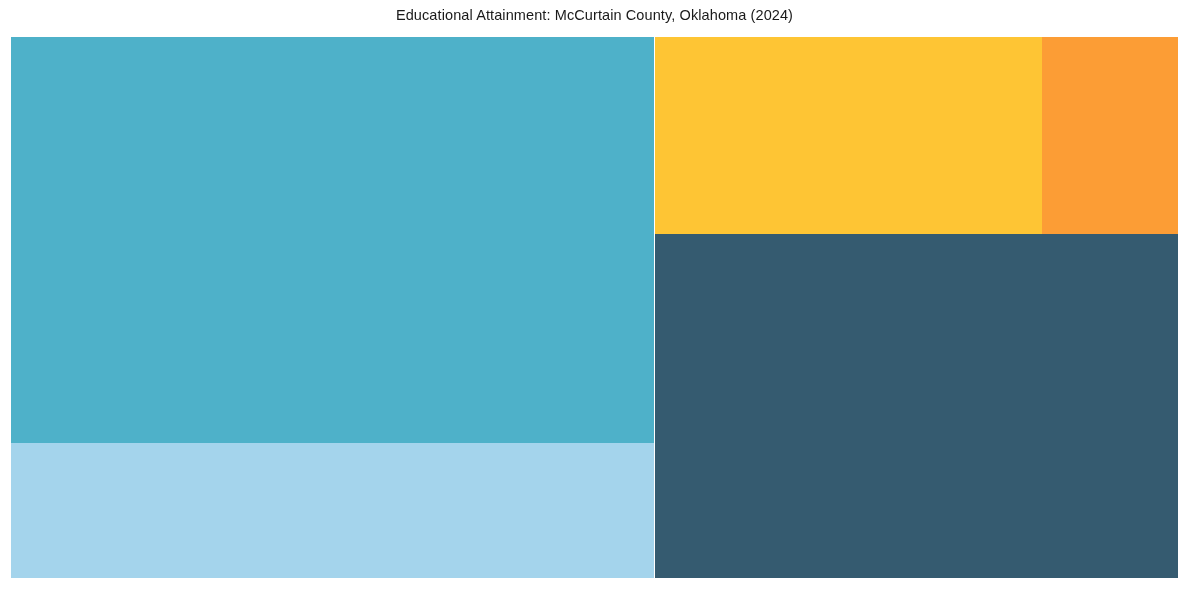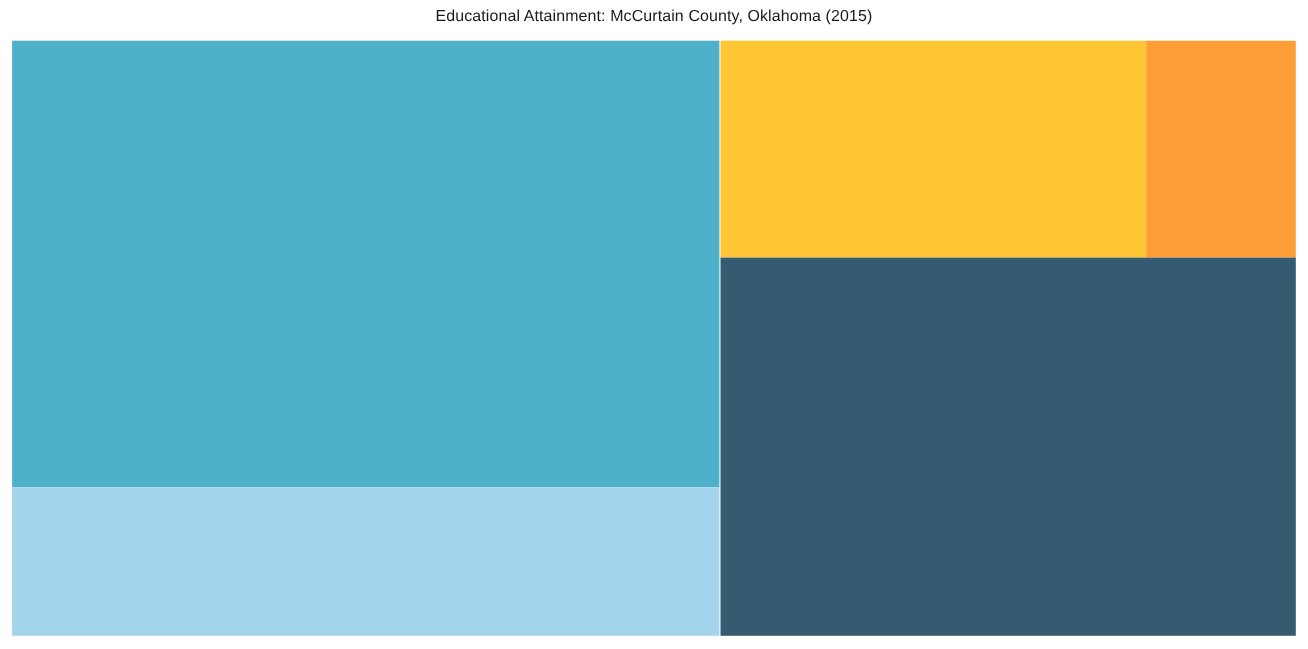--- a/index.html
+++ b/index.html
@@ -52,21 +52,21 @@
     position: absolute;
     box-sizing: border-box;
     overflow: hidden;
   }
 </style>
 </head>
 <body>
 
 <div id="figure" style="background: rgb(255, 255, 255);">
 
-  <div id="chart-title" style="color: rgb(26, 26, 26);">Educational Attainment: McCurtain County, Oklahoma (2015)</div>
+  <div id="chart-title" style="color: rgb(26, 26, 26);">Educational Attainment: McCurtain County, Oklahoma (2024)</div>
 
   <div id="treemap">
       <div class="tile" style="left: 0px; top: 0px; width: 643px; height: 406px; background: rgb(78, 177, 201);"></div>
       <div class="tile" style="left: 644px; top: 197px; width: 523px; height: 344px; background: rgb(53, 91, 112);"></div>
       <div class="tile" style="left: 0px; top: 406px; width: 643px; height: 135px; background: rgb(164, 212, 236);"></div>
       <div class="tile" style="left: 644px; top: 0px; width: 387px; height: 197px; background: rgb(254, 197, 52);"></div>
       <div class="tile" style="left: 1031px; top: 0px; width: 136px; height: 197px; background: rgb(252, 157, 53);"></div>
     </div>
 
 </div>

